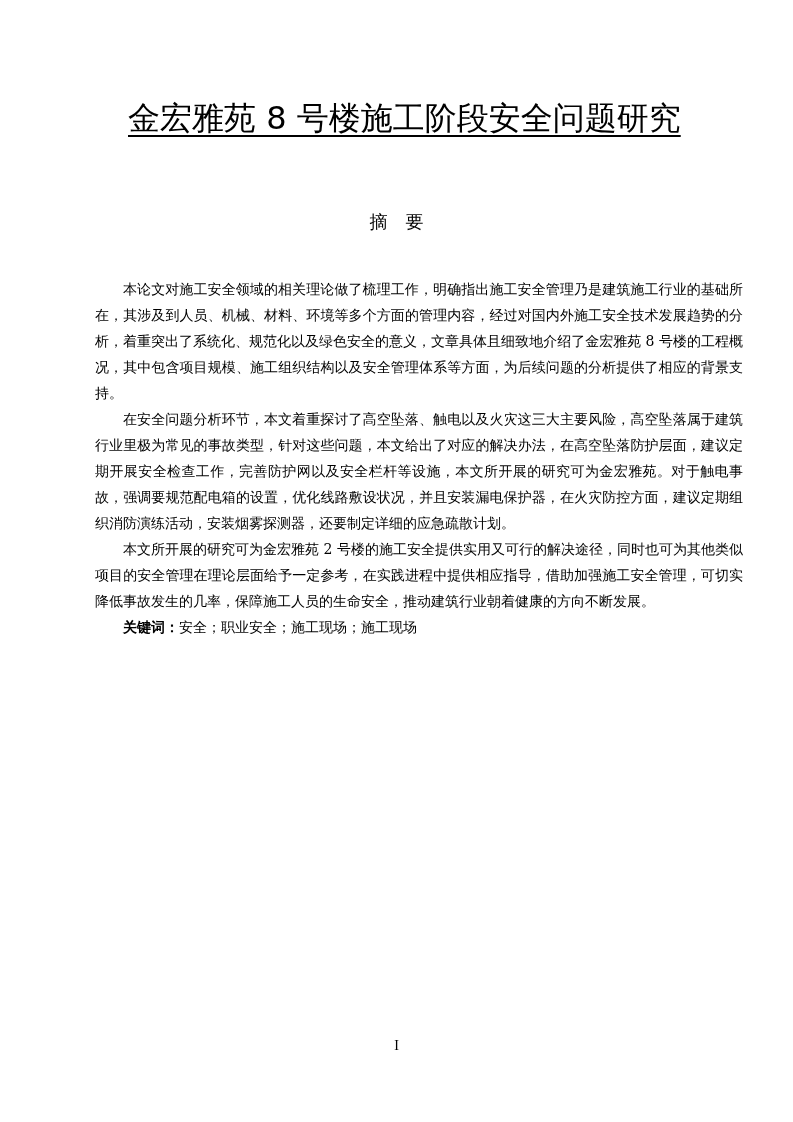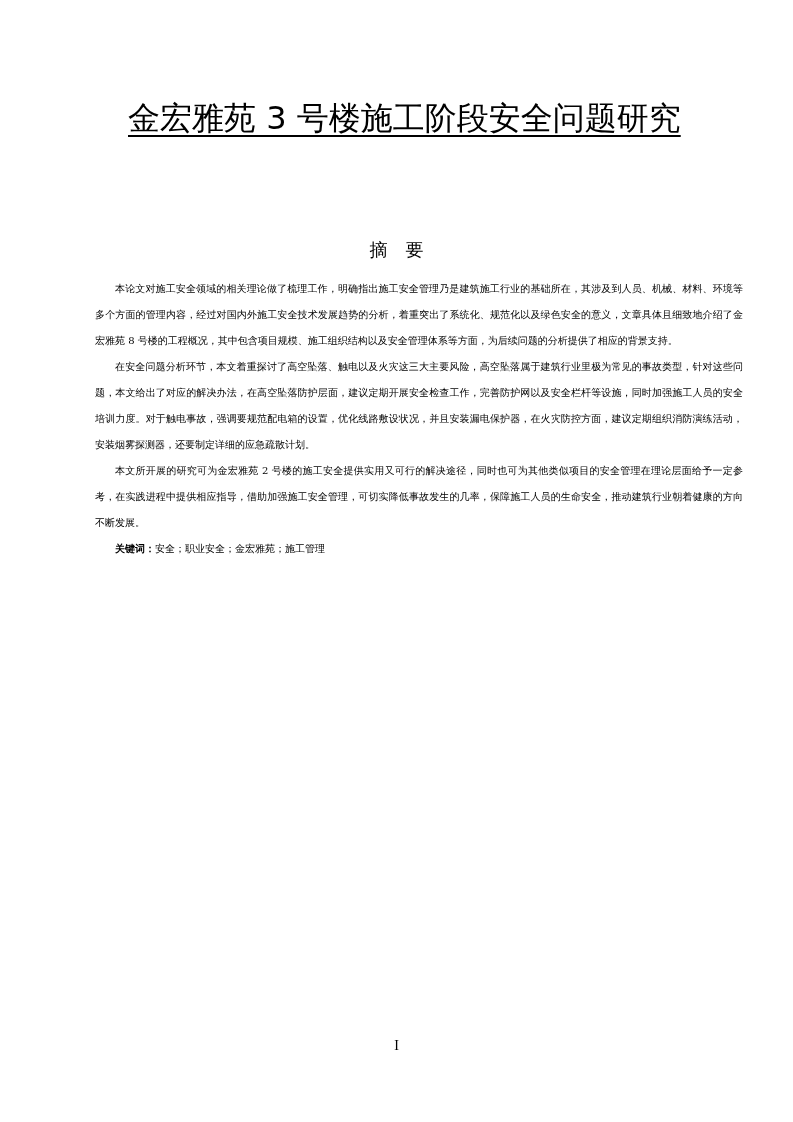--- a/index.html
+++ b/index.html
@@ -6,44 +6,44 @@
   body { width: 793px; height: 1122px; position: relative; overflow: hidden;
          font-family: "DejaVu Serif", "Liberation Serif", serif; color: #000; }
   .title {
     position: absolute; left: 128px; top: 96px; width: 600px;
     font-family: "DejaVu Sans", "Liberation Sans", sans-serif;
     font-size: 32px; line-height: 44px; white-space: nowrap;
     text-decoration: underline; text-underline-offset: 6px; text-decoration-thickness: 2px;
     letter-spacing: 0px;
   }
   .abstract-heading {
-    position: absolute; left: 0; width: 793px; top: 238px;
+    position: absolute; left: 0; width: 793px; top: 210px;
     text-align: center; font-family: "DejaVu Sans", "Liberation Sans", sans-serif;
     font-size: 18px; line-height: 24px; letter-spacing: 0;
   }
   .abstract-heading span.gap { display: inline-block; width: 18px; }
   .body {
     position: absolute; left: 95px; top: 276px; width: 648px;
-    font-size: 10px; line-height: 26px; text-align: justify;
+    font-size: 14px; line-height: 26px; text-align: justify;
   }
   .body p { margin: 0; text-indent: 2em; }
   .keywords { margin: 0; }
   .kw-label { font-family: Liberation Mono, monospace; font-weight: bold; }
   .page-num {
     position: absolute; left: 0; width: 793px; top: 1038px; text-align: center;
     font-family: "Liberation Serif", "DejaVu Serif", serif; font-size: 14px;
   }
 </style>
 </head>
 <body>
 
-<div class="title">金宏雅苑 3 号楼施工阶段安全问题研究</div>
+<div class="title">金宏雅苑 8 号楼施工阶段安全问题研究</div>
 
 <div class="abstract-heading"><span>摘</span><span class="gap"></span><span>要</span></div>
 
 <div class="body">
   <p>本论文对施工安全领域的相关理论做了梳理工作，明确指出施工安全管理乃是建筑施工行业的基础所在，其涉及到人员、机械、材料、环境等多个方面的管理内容，经过对国内外施工安全技术发展趋势的分析，着重突出了系统化、规范化以及绿色安全的意义，文章具体且细致地介绍了金宏雅苑 8 号楼的工程概况，其中包含项目规模、施工组织结构以及安全管理体系等方面，为后续问题的分析提供了相应的背景支持。</p>
-  <p>在安全问题分析环节，本文着重探讨了高空坠落、触电以及火灾这三大主要风险，高空坠落属于建筑行业里极为常见的事故类型，针对这些问题，本文给出了对应的解决办法，在高空坠落防护层面，建议定期开展安全检查工作，完善防护网以及安全栏杆等设施，同时加强施工人员的安全培训力度。对于触电事故，强调要规范配电箱的设置，优化线路敷设状况，并且安装漏电保护器，在火灾防控方面，建议定期组织消防演练活动，安装烟雾探测器，还要制定详细的应急疏散计划。</p>
+  <p>在安全问题分析环节，本文着重探讨了高空坠落、触电以及火灾这三大主要风险，高空坠落属于建筑行业里极为常见的事故类型，针对这些问题，本文给出了对应的解决办法，在高空坠落防护层面，建议定期开展安全检查工作，完善防护网以及安全栏杆等设施，本文所开展的研究可为金宏雅苑。对于触电事故，强调要规范配电箱的设置，优化线路敷设状况，并且安装漏电保护器，在火灾防控方面，建议定期组织消防演练活动，安装烟雾探测器，还要制定详细的应急疏散计划。</p>
   <p>本文所开展的研究可为金宏雅苑 2 号楼的施工安全提供实用又可行的解决途径，同时也可为其他类似项目的安全管理在理论层面给予一定参考，在实践进程中提供相应指导，借助加强施工安全管理，可切实降低事故发生的几率，保障施工人员的生命安全，推动建筑行业朝着健康的方向不断发展。</p>
-  <p class="keywords"><span class="kw-label">关键词：</span><span>安全；职业安全；金宏雅苑；施工管理</span></p>
+  <p class="keywords"><span class="kw-label">关键词：</span><span>安全；职业安全；施工现场；施工现场</span></p>
 </div>
 
 <div class="page-num">I</div>
 
 </body></html>

